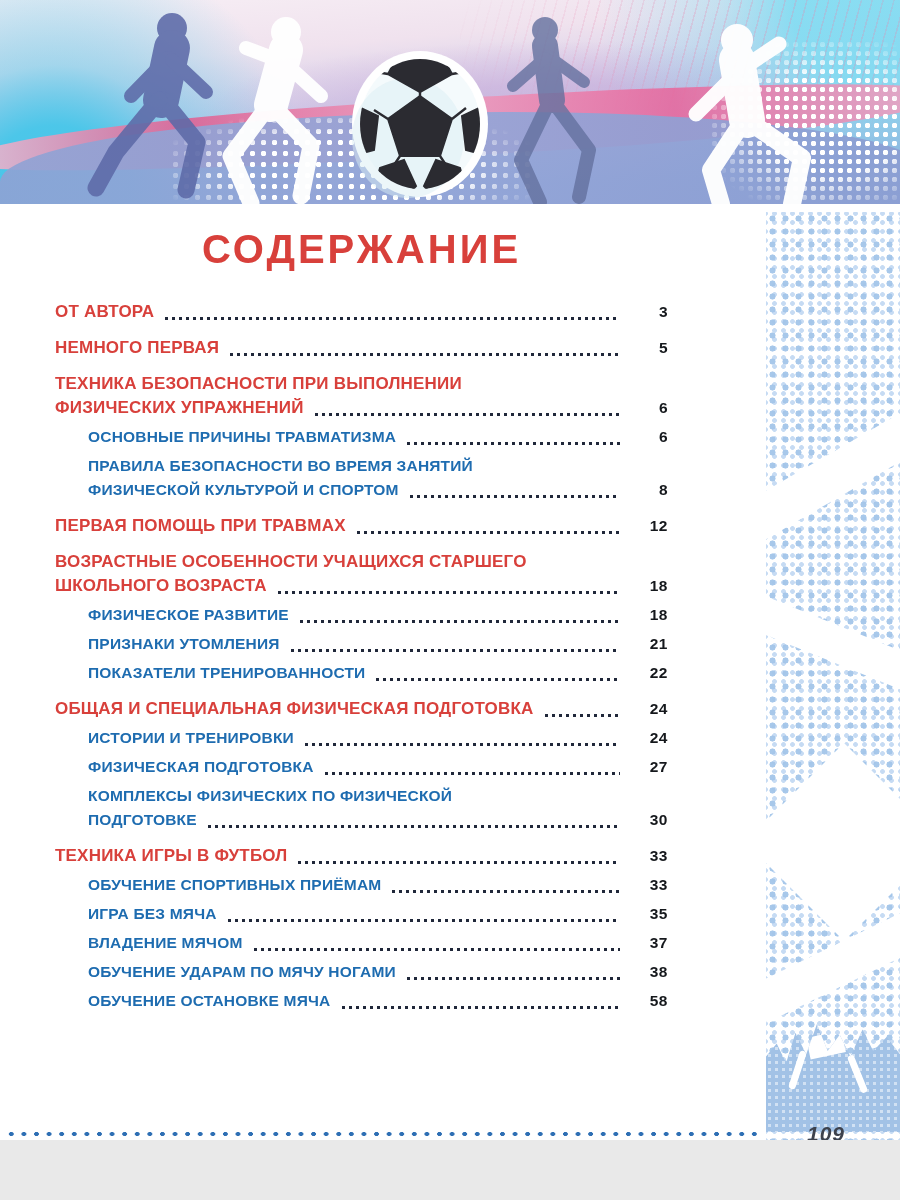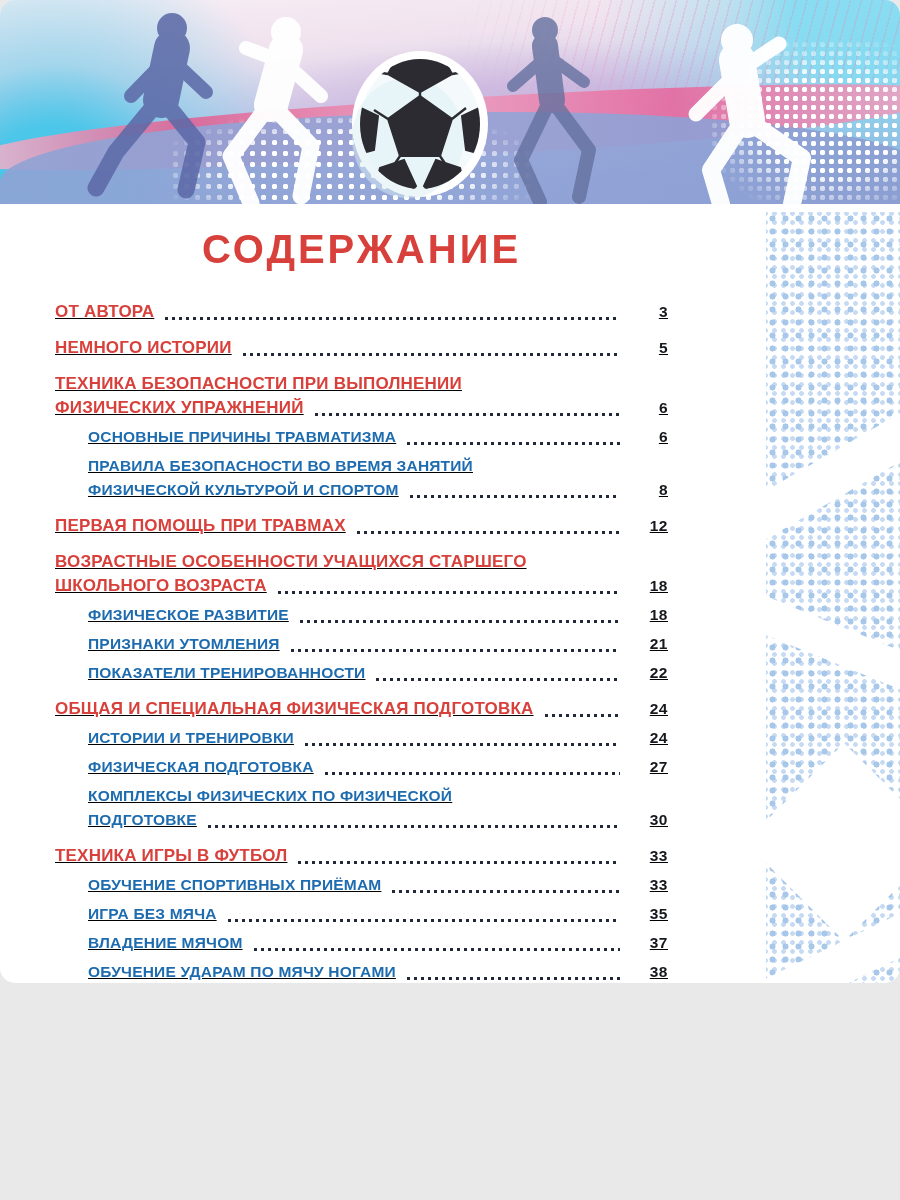--- a/index.html
+++ b/index.html
@@ -2,24 +2,23 @@
 <html style="--red: #d8403b; --blue: #1e6cb0; --leader: #20283a; --num: #15181c; --divider: #2e6fb4; --folio: #3d424d;"><head>
 <meta charset="utf-8">
 <style>
   :root{
     --red:#d8403b; --blue:#1e6cb0; --leader:#20283a; --num:#15181c;
     --halftone:#a8c5e8; --divider:#2e6fb4; --folio:#3d424d;
   }
   *{margin:0;padding:0;box-sizing:border-box;}
   html,body{background:#e9e9e9;}
   .page{
-    position:relative;width:900px;height:983px;margin:0 auto;
+    position:relative;width:900px;height:1140px;margin:0 auto;
     background:#ffffff;overflow:hidden;
     font-family:"Liberation Sans","DejaVu Sans",sans-serif;
-    border-radius:15px;
   }
 
   
   .banner{
     position:absolute;left:0;top:0;width:900px;height:204px;overflow:hidden;
     background:
       radial-gradient(circle at 6% 100%, rgba(69,198,233,.95) 0 9%, rgba(69,198,233,.45) 16%, transparent 30%),
       radial-gradient(circle at 96% 4%, rgba(126,220,242,.9) 0 8%, rgba(126,220,242,.4) 16%, transparent 30%),
       radial-gradient(ellipse at 62% 55%, rgba(201,168,216,.55) 0 18%, transparent 45%),
       linear-gradient(175deg,#f7eff5 0%,#f0e2ee 26%,#d9d2ea 44%,#b6c0e3 62%,#96a7d7 82%,#8f9fd3 100%);
@@ -73,21 +72,21 @@
   .arm{position:absolute;width:7px;height:40px;background:#ffffff;border-radius:4px;}
   .arm.a1{left:28px;top:26px;transform:rotate(18deg);}
   .arm.a2{left:88px;top:30px;transform:rotate(-22deg);}
 
   
   .content{position:absolute;left:55px;top:226px;width:613px;}
   .title{
     text-align:center;color:var(--red);font-size:40px;font-weight:bold;
     letter-spacing:3px;line-height:46px;
   }
-  .toc{margin-top:28px;text-decoration:underline;}
+  .toc{margin-top:28px;}
   .entry{margin-top:12px;font-size:17px;font-weight:bold;line-height:24px;color:var(--red);letter-spacing:.2px;}
   .entry.sub{margin-top:5px;font-size:15.5px;color:var(--blue);padding-left:33px;}
   .entry .lastline{display:flex;align-items:baseline;}
   .entry .txt{white-space:nowrap;}
   .leader{
     flex:1;height:5px;margin:0 8px 2px 9px;align-self:flex-end;
     background-image:radial-gradient(circle,var(--leader) 1.6px,transparent 1.9px);
     background-size:7px 7px;background-position:0 100%;background-repeat:repeat-x;
   }
   .num{min-width:40px;text-align:right;color:var(--num);font-size:15.5px;letter-spacing:.5px;}
@@ -195,21 +194,21 @@
     <div class="toc">
         <div class="entry">
           <div class="lastline">
             <span class="txt">ОТ АВТОРА</span>
             <span class="leader"></span>
             <span class="num">3</span>
           </div>
         </div>
         <div class="entry">
           <div class="lastline">
-            <span class="txt">НЕМНОГО ИСТОРИИ</span>
+            <span class="txt">НЕМНОГО ПЕРВАЯ</span>
             <span class="leader"></span>
             <span class="num">5</span>
           </div>
         </div>
         <div class="entry">
           <div class="line">ТЕХНИКА БЕЗОПАСНОСТИ ПРИ ВЫПОЛНЕНИИ</div>
           <div class="lastline">
             <span class="txt">ФИЗИЧЕСКИХ УПРАЖНЕНИЙ</span>
             <span class="leader"></span>
             <span class="num">6</span>

